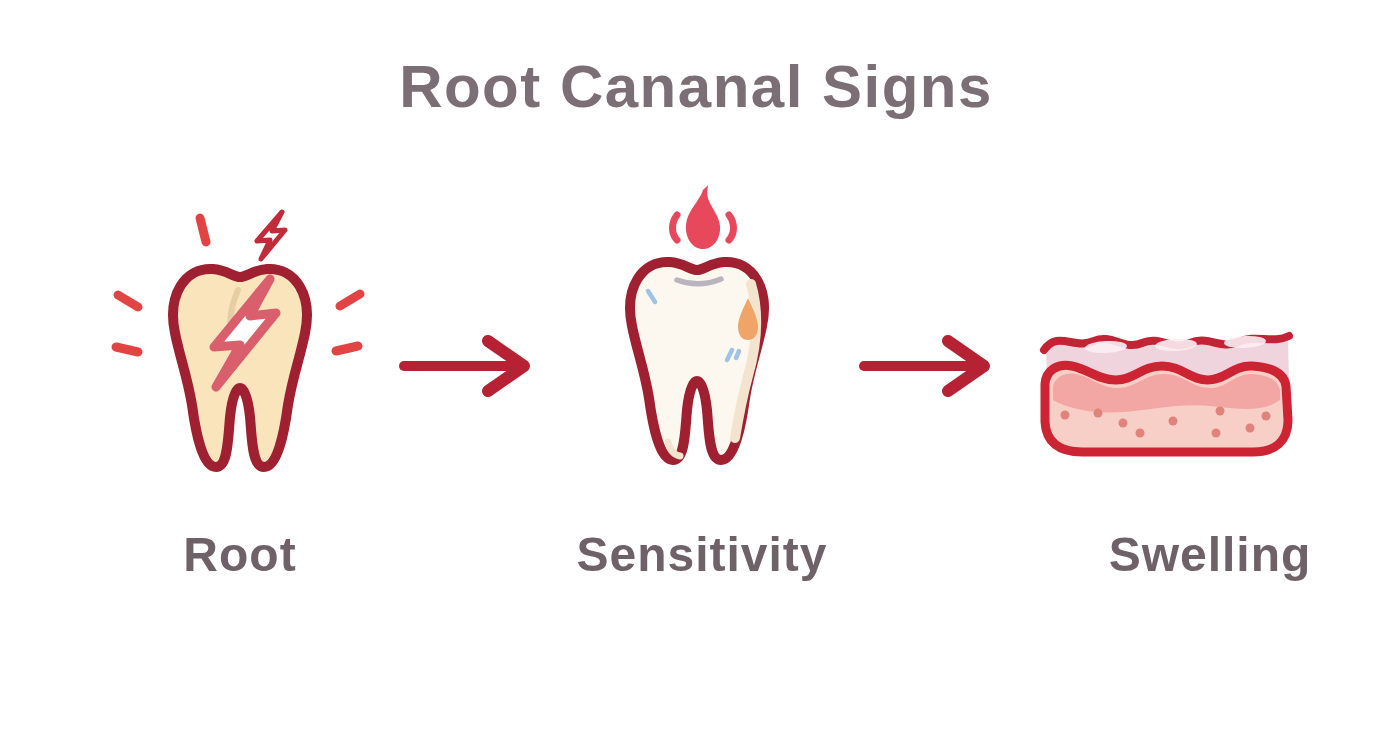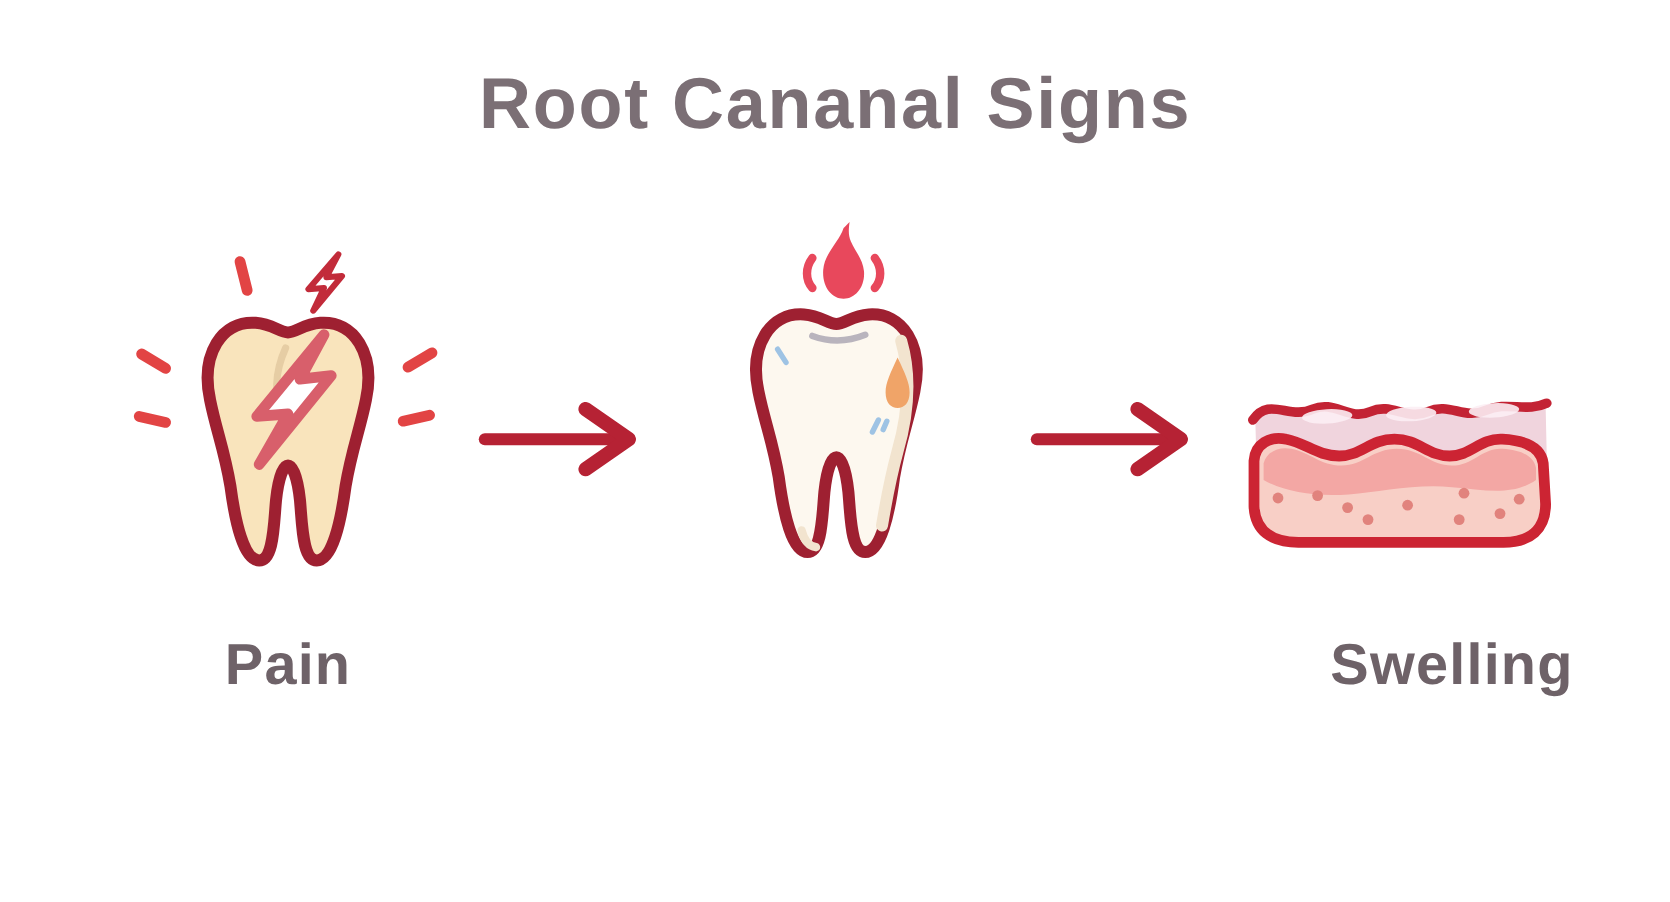--- a/index.html
+++ b/index.html
@@ -143,16 +143,17 @@
       <circle class="gum-dot" cx="85" cy="103" r="4.5"></circle>
       <circle class="gum-dot" cx="102" cy="113" r="4.5"></circle>
       <circle class="gum-dot" cx="135" cy="101" r="4.5"></circle>
       <circle class="gum-dot" cx="182" cy="91" r="4.5"></circle>
       <circle class="gum-dot" cx="178" cy="113" r="4.5"></circle>
       <circle class="gum-dot" cx="212" cy="108" r="4.5"></circle>
       <circle class="gum-dot" cx="228" cy="96" r="4.5"></circle>
     </g>
   </svg>
 
-  <div class="caption" style="left:110px;width:260px">Pain</div>
+  <div class="caption" style="left:110px;width:260px">Root</div>
+  <div class="caption" style="left:562px;width:280px">Sensitivity</div>
   <div class="caption" style="left:1080px;width:260px">Swelling</div>
 
 </div>
 
 </body></html>

